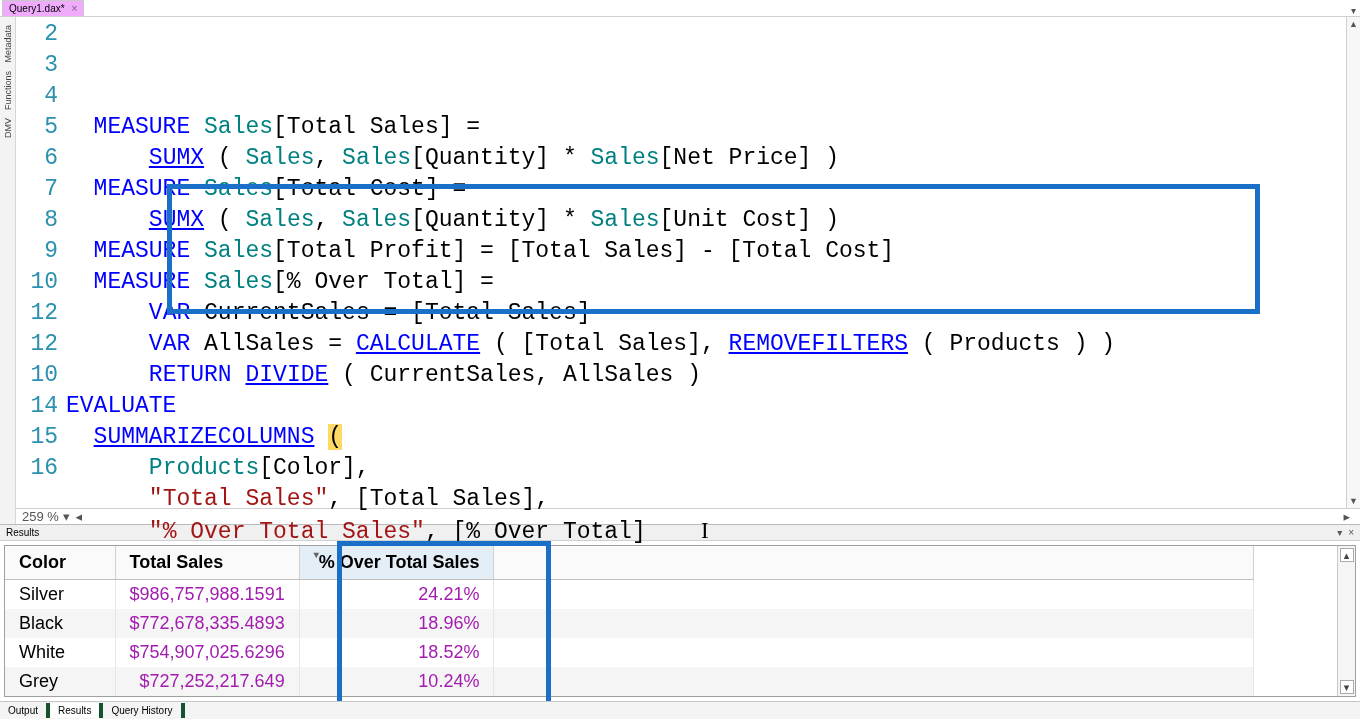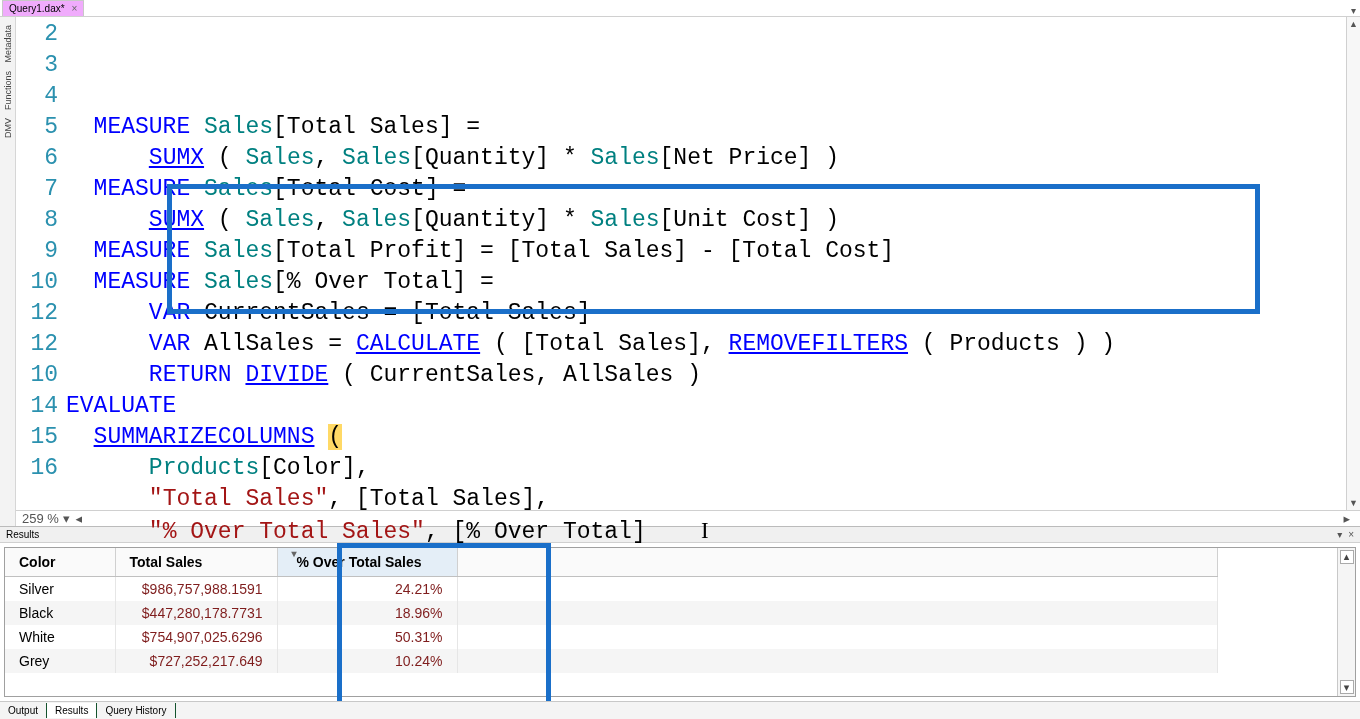--- a/index.html
+++ b/index.html
@@ -28,49 +28,49 @@
   .zoombar .down { margin-left: 4px; }
   .zoombar .hscroll-left { margin-left: 6px; }
   .zoombar .hscroll-right { margin-left: auto; margin-right: 4px; }
   
   
   .kw  { color: #0000ff; }      
   .fn  { color: #0000ff; text-decoration: underline; }
   .id  { color: #000; }
   .str { color: #a31515; }      
   .teal { color: #008080; }     
-  .num { color: #7f1d1d; }
+  .num { color: #a21caf; }
   .brh { background: #ffd966; font-weight: normal; } 
   
   
   .blue-box { position: absolute; border: 5px solid #1a6fc9; pointer-events: none; z-index: 5; }
   #box1 { top: 167px; left: 101px; width: 1093px; height: 130px; }
   
   
   .results { height: 219px; border-top: 1px solid #bbb; display: flex; flex-direction: column; background: #fff; }
   .results-head { height: 16px; background: #f0f0f0; border-bottom: 1px solid #d0d0d0; font-size: 10px; display: flex; align-items: center; padding: 0 6px; }
   .results-head .pin { margin-left: auto; margin-right: 6px; cursor: pointer; color: #555; }
   .results-head .close { cursor: pointer; color: #555; }
   .results-body { flex: 1; position: relative; overflow: hidden; padding: 4px; }
   .grid { border: 1px solid #a0a0a0; width: 100%; height: 100%; display: flex; }
   .grid-table { flex: 1; overflow: hidden; }
-  .grid-table table { border-collapse: collapse; font-size: 14px; }
+  .grid-table table { border-collapse: collapse; font-size: 18px; }
   .grid-table th { text-align: left; font-weight: 600; padding: 6px 14px; border-right: 1px solid #d0d0d0; border-bottom: 1px solid #c0c0c0; background: #fafafa; white-space: nowrap; }
   .grid-table th.sorted { background: #e4eef7; }
   .grid-table th.sorted::before { content: "▾"; font-size: 10px; color: #666; position: relative; top: -10px; margin-right: 0; }
   .grid-table td { padding: 4px 14px; border-right: 1px solid #e6e6e6; white-space: nowrap; }
   .grid-table tr:nth-child(even) td { background: #f5f5f5; }
   .grid-table td.num { text-align: right; }
   .grid-vscroll { width: 18px; border-left: 1px solid #c8c8c8; background: #f5f5f5; display: flex; flex-direction: column; justify-content: space-between; align-items: center; font-size: 11px; color: #444; padding: 2px 0; }
   .grid-vscroll .arrow { border: 1px solid #aaa; width: 14px; height: 14px; display: flex; align-items: center; justify-content: center; cursor: pointer; background: #fff; }
   
   #box2 { top: 0; left: 337px; width: 214px; height: 180px; }
   
   .bottom-tabs { height: 18px; border-top: 1px solid #c8c8c8; background: #f4f4f4; display: flex; align-items: center; font-size: 10px; }
-  .bottom-tabs .btab { padding: 2px 8px; border-right: 1px solid #14532d; cursor: pointer; }
+  .bottom-tabs .btab { padding: 2px 8px; border-right: 4px solid #14532d; cursor: pointer; }
   .bottom-tabs .btab.active { background: #fff; }
 </style>
 </head>
 <body>
 
 <div class="app">
 
   <div class="tabbar">
     <div class="tab">
       <span>Query1.dax*</span>
@@ -143,28 +143,28 @@
               </thead>
               <tbody>
                 <tr>
                   <td>Silver</td>
                   <td class="num">$986,757,988.1591</td>
                   <td class="num">24.21%</td>
                   <td></td>
                 </tr>
                 <tr>
                   <td>Black</td>
-                  <td class="num">$447,280,178.7731</td>
+                  <td class="num">$772,678,335.4893</td>
                   <td class="num">18.96%</td>
                   <td></td>
                 </tr>
                 <tr>
                   <td>White</td>
                   <td class="num">$754,907,025.6296</td>
-                  <td class="num">50.31%</td>
+                  <td class="num">18.52%</td>
                   <td></td>
                 </tr>
                 <tr>
                   <td>Grey</td>
                   <td class="num">$727,252,217.649</td>
                   <td class="num">10.24%</td>
                   <td></td>
                 </tr>
               </tbody>
             </table>

